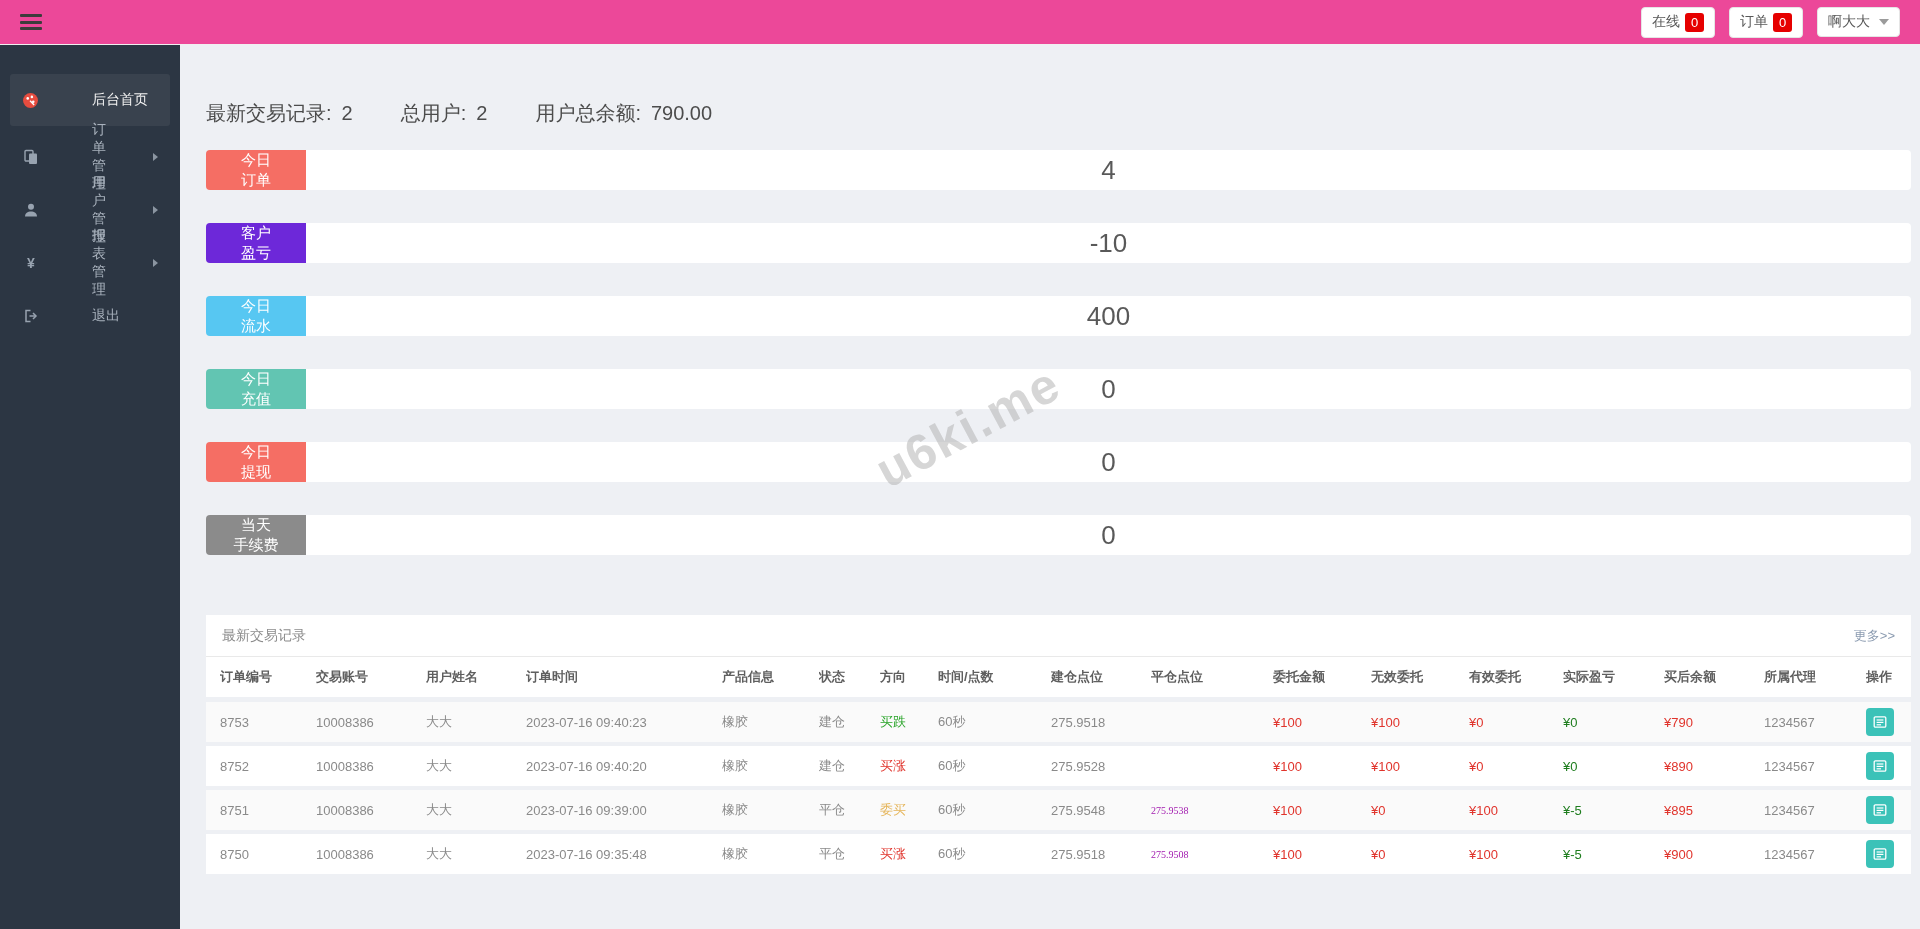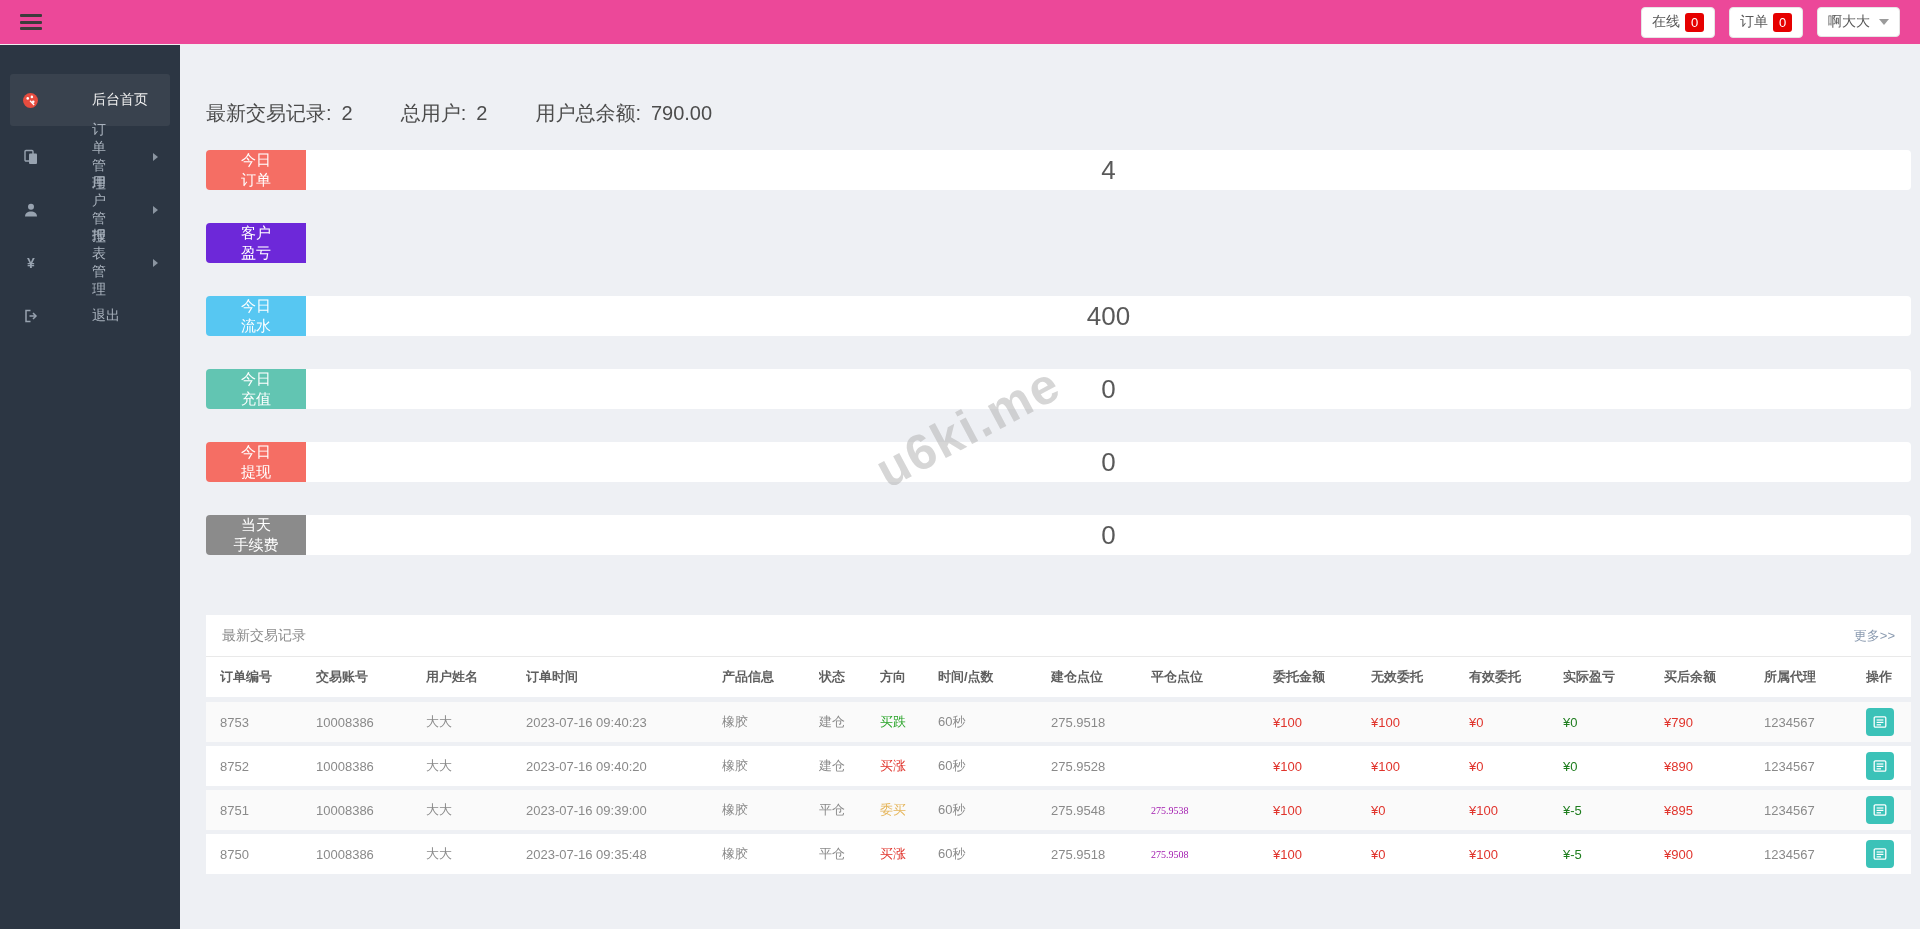--- a/index.html
+++ b/index.html
@@ -168,20 +168,21 @@
           <span>今日</span>
             <span>订单</span>
         </div>
         <div class="card-value">4</div>
       </div>
       <div class="card">
         <div class="card-label" style="background: #6d28d9;">
           <span>客户</span>
             <span>盈亏</span>
         </div>
+        <div class="card-value">-10</div>
       </div>
       <div class="card">
         <div class="card-label" style="background: rgb(87, 199, 242);">
           <span>今日</span>
             <span>流水</span>
         </div>
         <div class="card-value">400</div>
       </div>
       <div class="card">
         <div class="card-label" style="background: rgb(98, 197, 178);">

